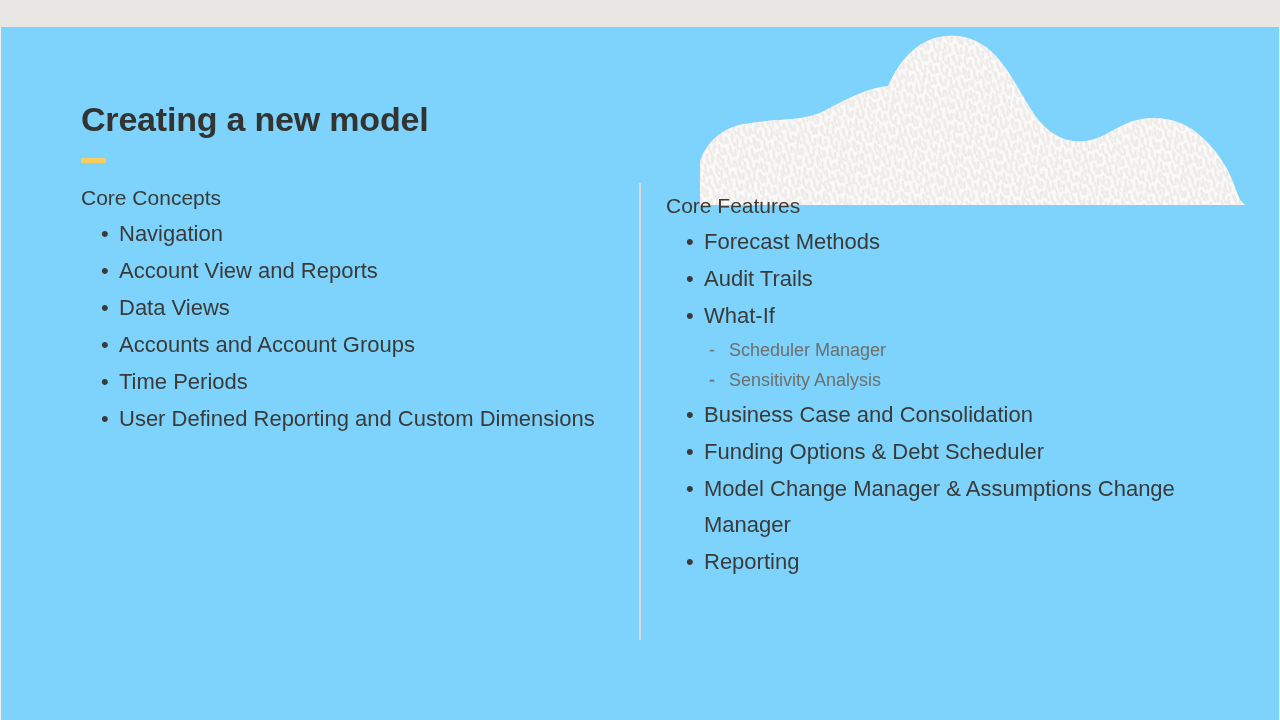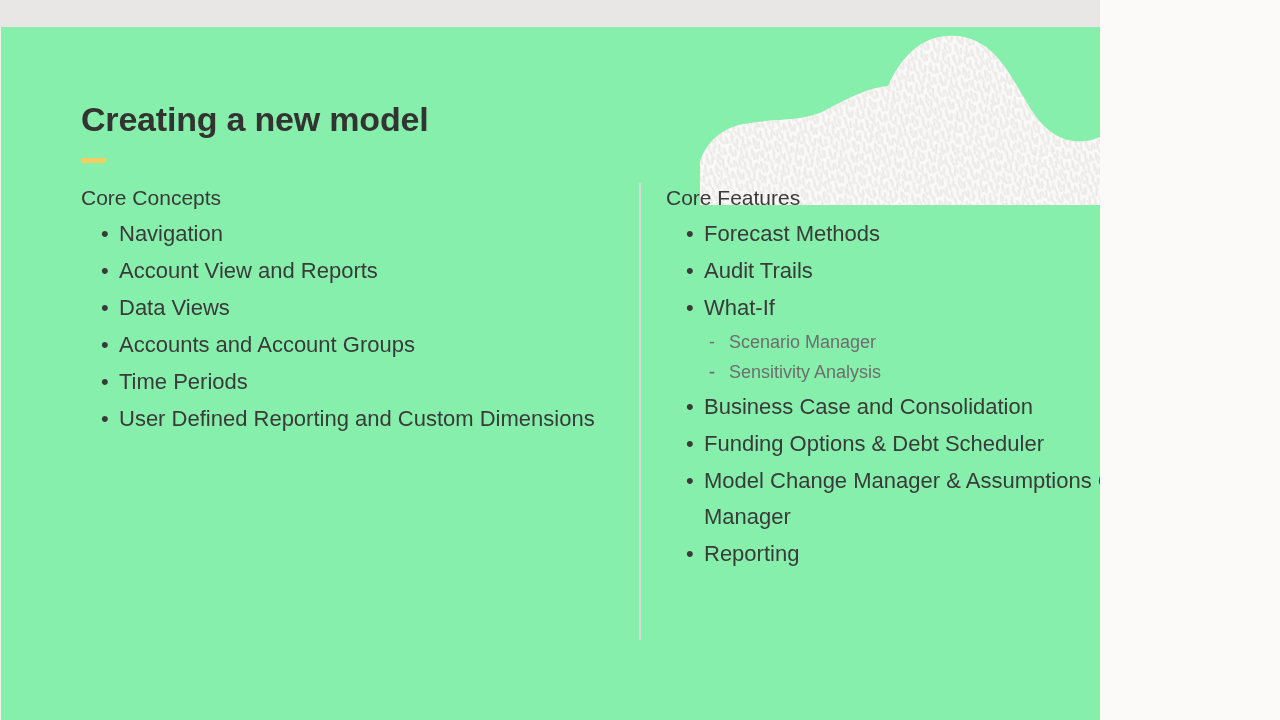--- a/index.html
+++ b/index.html
@@ -10,23 +10,23 @@
     width: 1280px;
     height: 720px;
     overflow: hidden;
     background: #fbfaf8;
     font-family: "Liberation Sans", sans-serif;
     -webkit-font-smoothing: antialiased;
   }
 
   #slide-root {
     position: relative;
-    width: 1100px;
+    width: 1280px;
     height: 720px;
-    background: #86efac;
+    background: #7dd3fc;
     overflow: hidden;
   }
 
   
   #top-bar {
     position: absolute;
     left: 0;
     top: 0;
     width: 1280px;
     height: 27px;
@@ -90,21 +90,21 @@
     width: 1.5px;
     height: 457px;
     background: #dad8d4;
   }
 
   .column {
     position: absolute;
     top: 0;
   }
   .column.left  { left: 81px;  width: 520px; }
-  .column.right { left: 666px; width: 560px; }
+  .column.right { left: 666px; width: 560px; margin-top: 8px; }
 
   .column-heading {
     margin: 0 0 3px 0;
     font-size: 21px;
     font-weight: normal;
     color: #3a3a38;
     line-height: 30px;
   }
 
   ul.bullets {
@@ -255,21 +255,21 @@
           <span class="bullet-text">Audit Trails</span>
         </li>
         <li class="bullet-item">
           <span class="bullet-marker">•</span>
           <span class="bullet-text">What-If</span>
         </li>
       </ul>
       <ul class="subbullets">
         <li class="subbullet-item">
           <span class="subbullet-marker">-</span>
-          <span class="subbullet-text">Scenario Manager</span>
+          <span class="subbullet-text">Scheduler Manager</span>
         </li>
         <li class="subbullet-item">
           <span class="subbullet-marker">-</span>
         </li>
         <li class="subbullet-item">
           <span class="subbullet-marker">-</span>
           <span class="subbullet-text">Sensitivity  Analysis</span>
         </li>
       </ul>
       <ul class="bullets">

